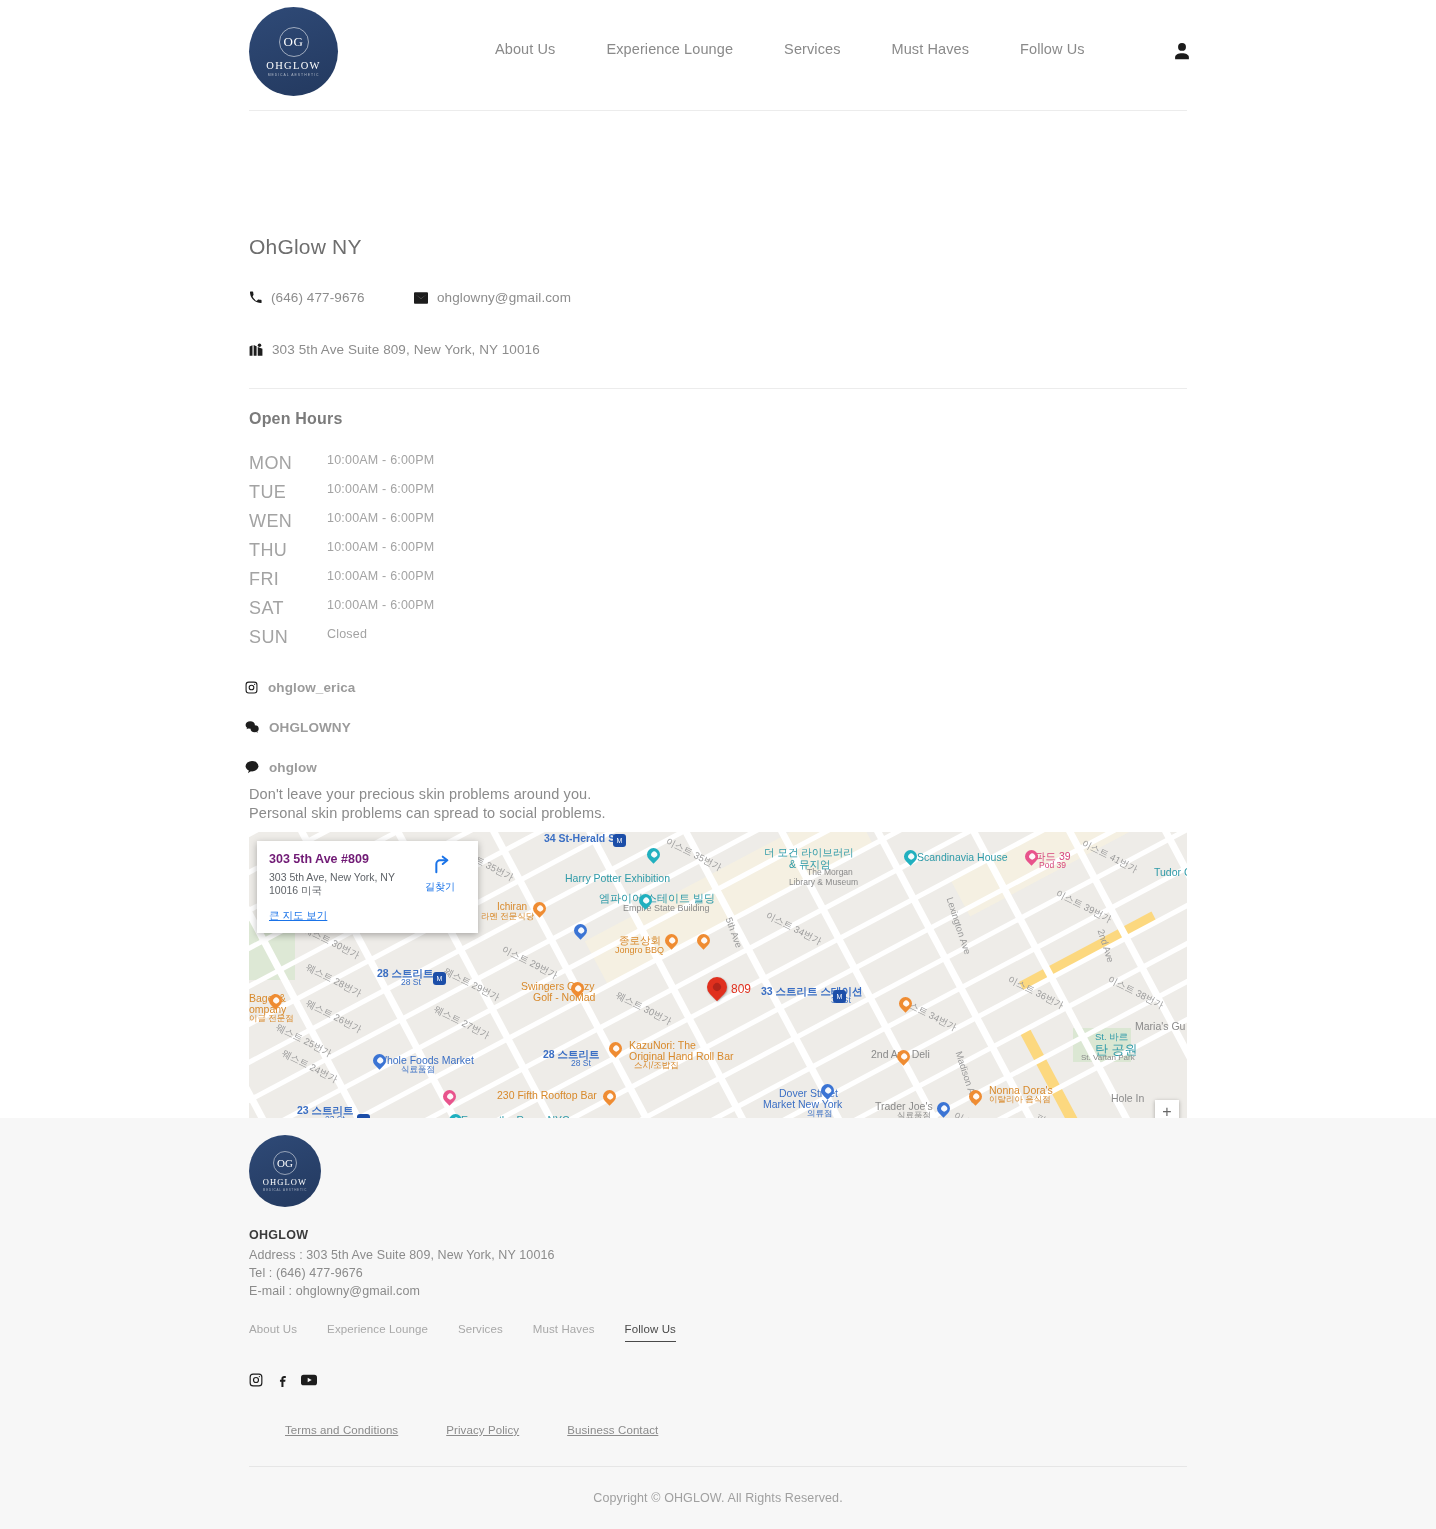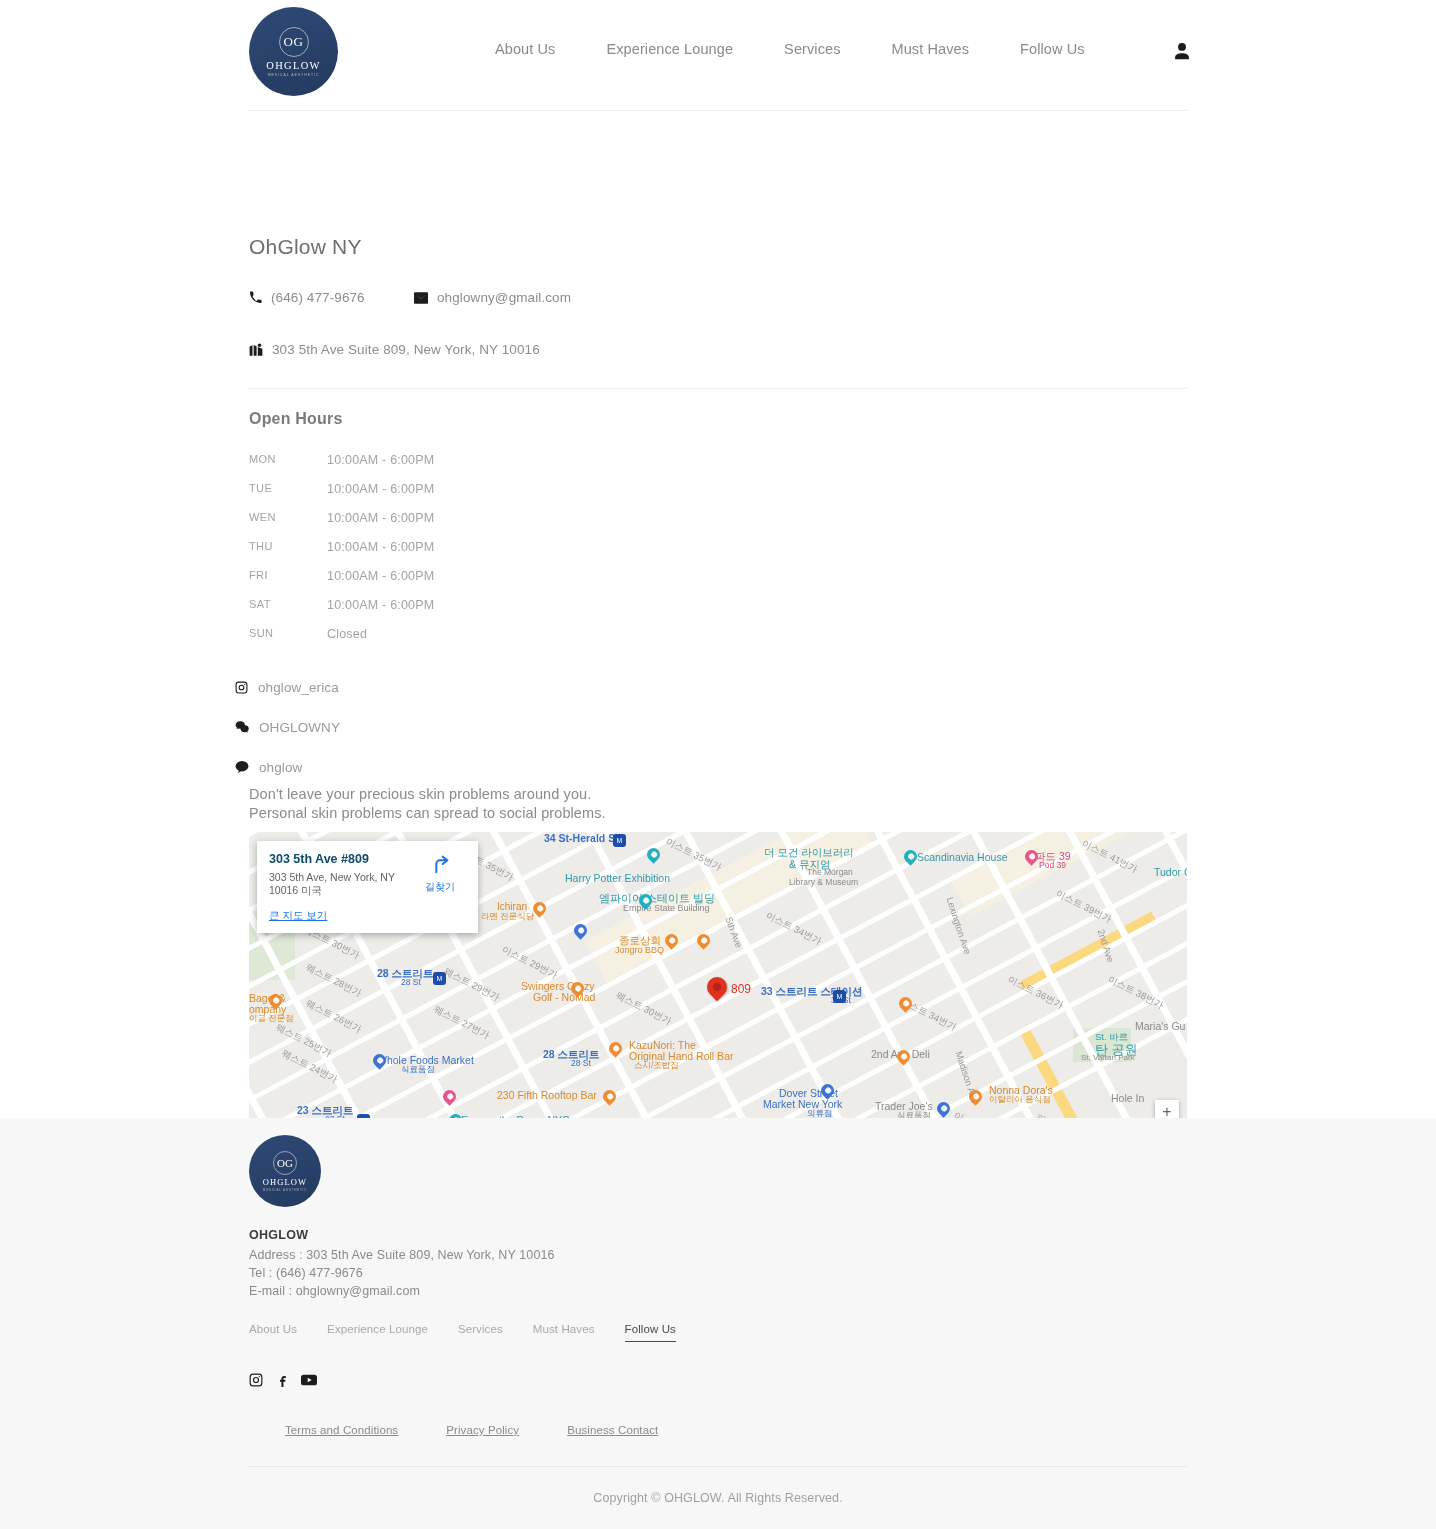--- a/index.html
+++ b/index.html
@@ -82,24 +82,24 @@
   .address-row .txt { font-size: 13.5px; color: #8d8d8d; letter-spacing: .1px; }
 
   .ico { color: #1d1d1d; display: inline-flex; line-height: 0; }
 
   .hours-title {
     position: absolute; left: 249px; top: 307px;
     font-size: 16px; color: #7b7b7b; letter-spacing: .2px;
   }
   .hours { position: absolute; left: 249px; top: 350px; }
   .hours-row { display: flex; height: 29px; align-items: flex-start; }
-  .hours-row .day { width: 78px; font-size: 11px; color: #a3a3a3; letter-spacing: .4px; }
+  .hours-row .day { width: 78px; font-size: 18px; color: #a3a3a3; letter-spacing: .4px; }
   .hours-row .time { font-size: 12.5px; color: #a3a3a3; letter-spacing: .2px; }
 
-  .socials { position: absolute; left: 235px; top: 564px; }
+  .socials { position: absolute; left: 245px; top: 564px; font-weight: bold; }
   .social-row { display: flex; align-items: center; gap: 10px; height: 40px; }
   .social-row .txt { font-size: 13.5px; color: #9b9b9b; letter-spacing: .1px; }
 
   .tagline {
     position: absolute; left: 249px; top: 682px;
     font-size: 14.5px; color: #8b8b8b; line-height: 18.5px; letter-spacing: .1px;
   }
 
   
   .map {
@@ -155,21 +155,21 @@
   }
   .bigpin-label {
     position: absolute; color: #e0301e; font-size: 12px; font-weight: 400;
   }
 
   .infocard {
     position: absolute; left: 8px; top: 9px; width: 221px;
     background: #ffffff; box-shadow: 0 2px 7px rgba(0,0,0,.3);
     padding: 11px 12px 10px 12px;
   }
-  .infocard .ic-title { font-size: 12.5px; font-weight: 700; color: #0c4a6e; margin-bottom: 5px; }
+  .infocard .ic-title { font-size: 12.5px; font-weight: 700; color: #701a75; margin-bottom: 5px; }
   .infocard .ic-addr { font-size: 10.5px; color: #5f6368; line-height: 13px; width: 140px; }
   .infocard .ic-more { font-size: 10.5px; color: #1a73e8; margin-top: 12px; display: inline-block; }
   .infocard .ic-dir {
     position: absolute; right: 12px; top: 12px; text-align: center; width: 52px;
   }
   .infocard .ic-dir .dtxt { font-size: 10px; color: #1a73e8; margin-top: 1px; }
 
   .zoomctl {
     position: absolute; right: 8px; bottom: 24px;
     width: 24px; background: #fff; box-shadow: 0 1px 4px rgba(0,0,0,.3);

